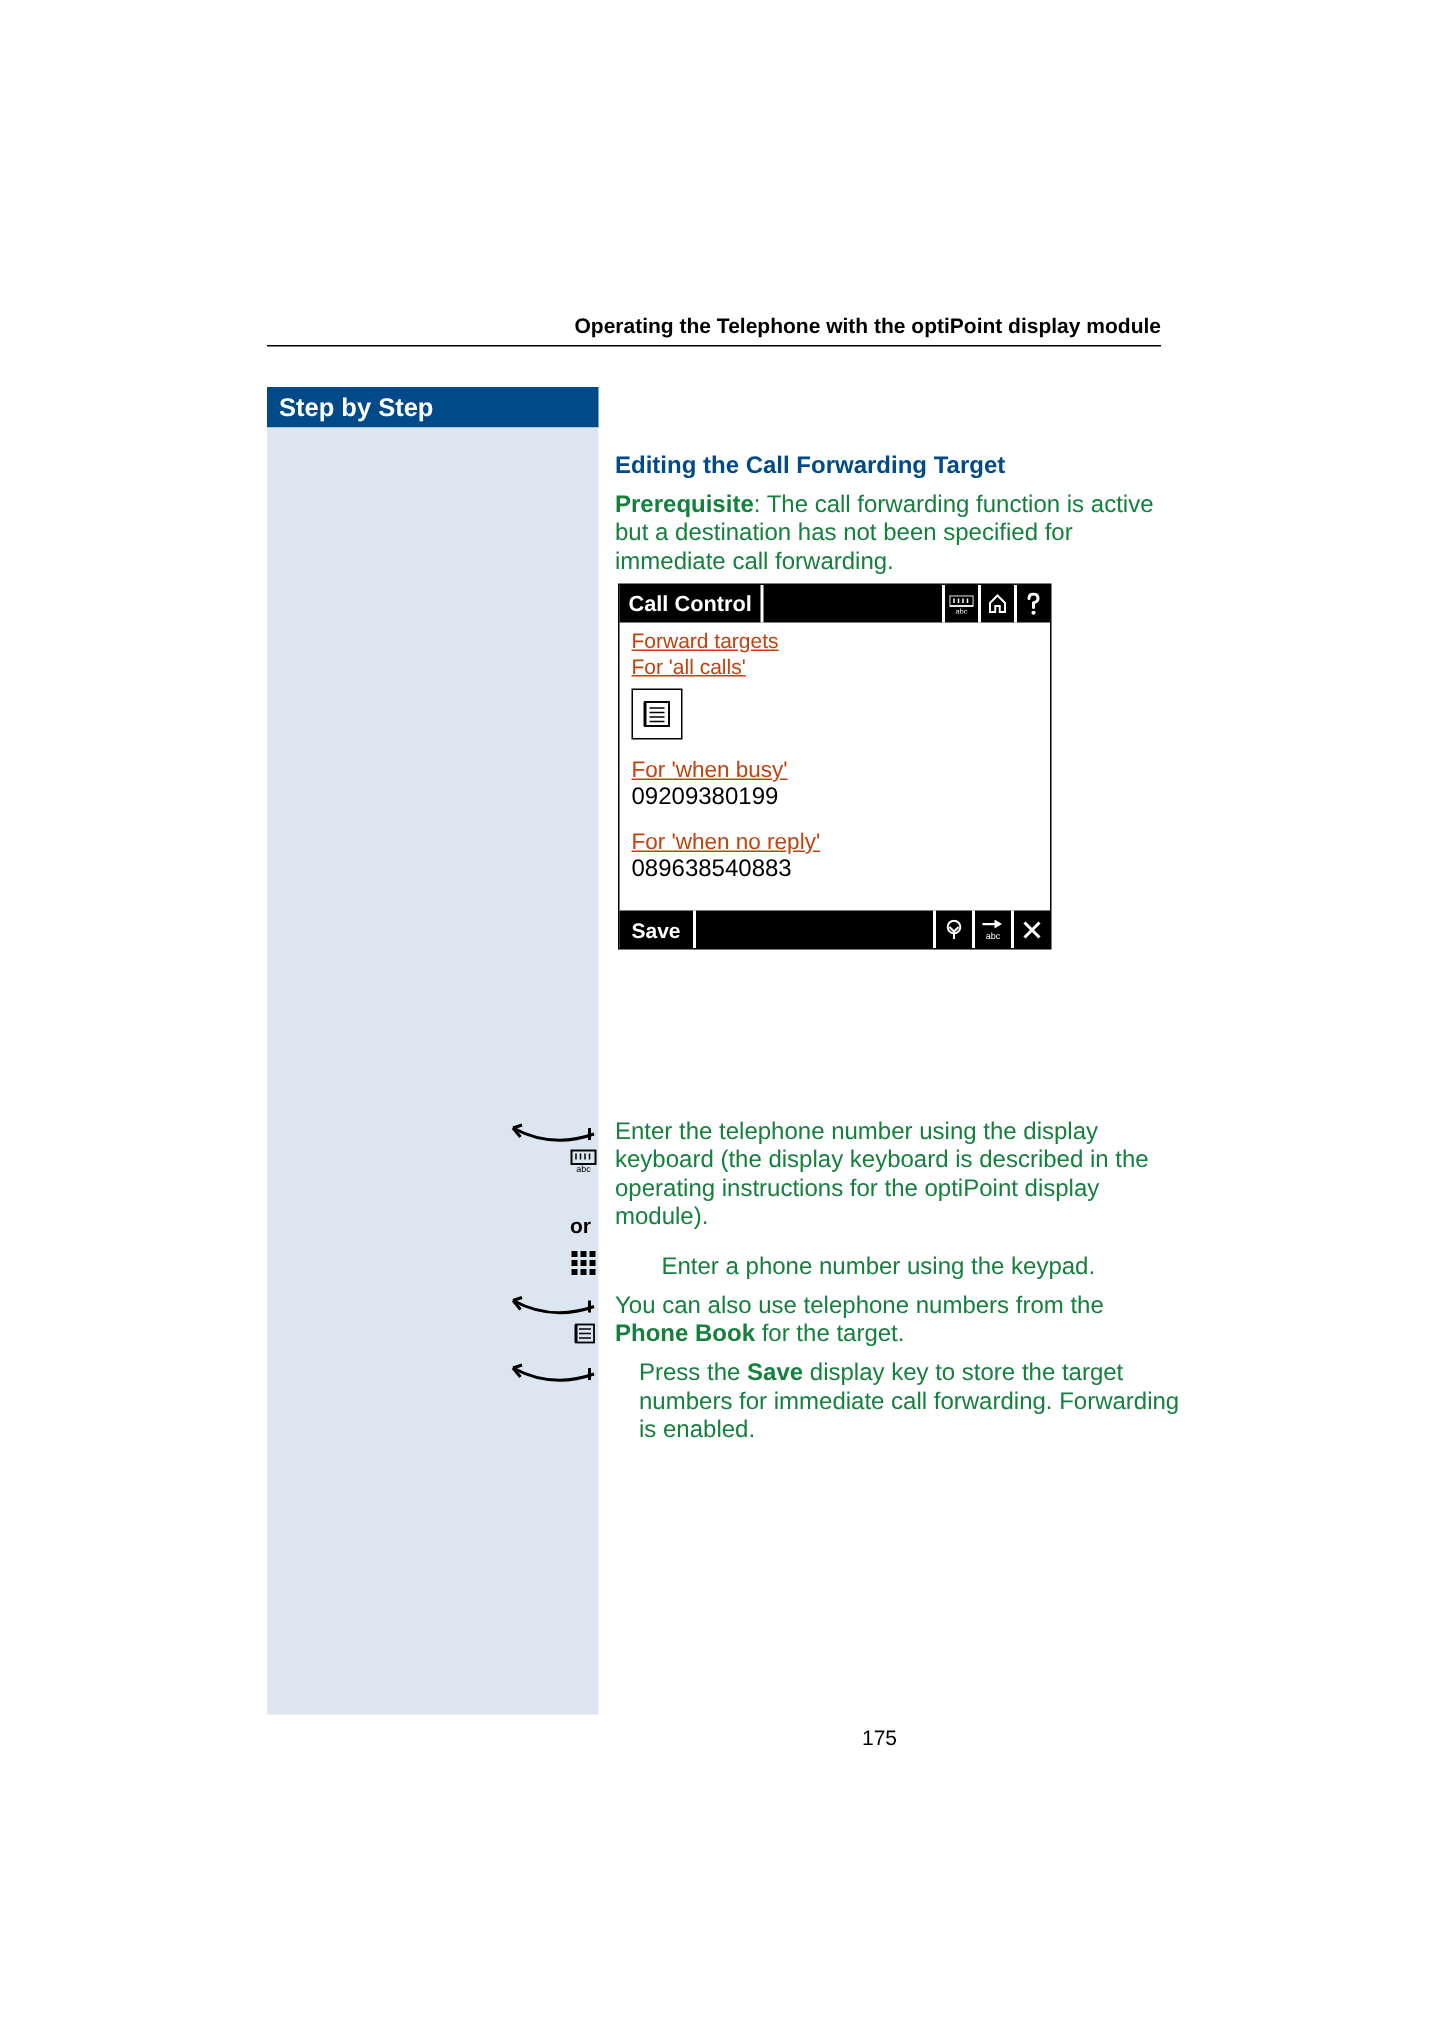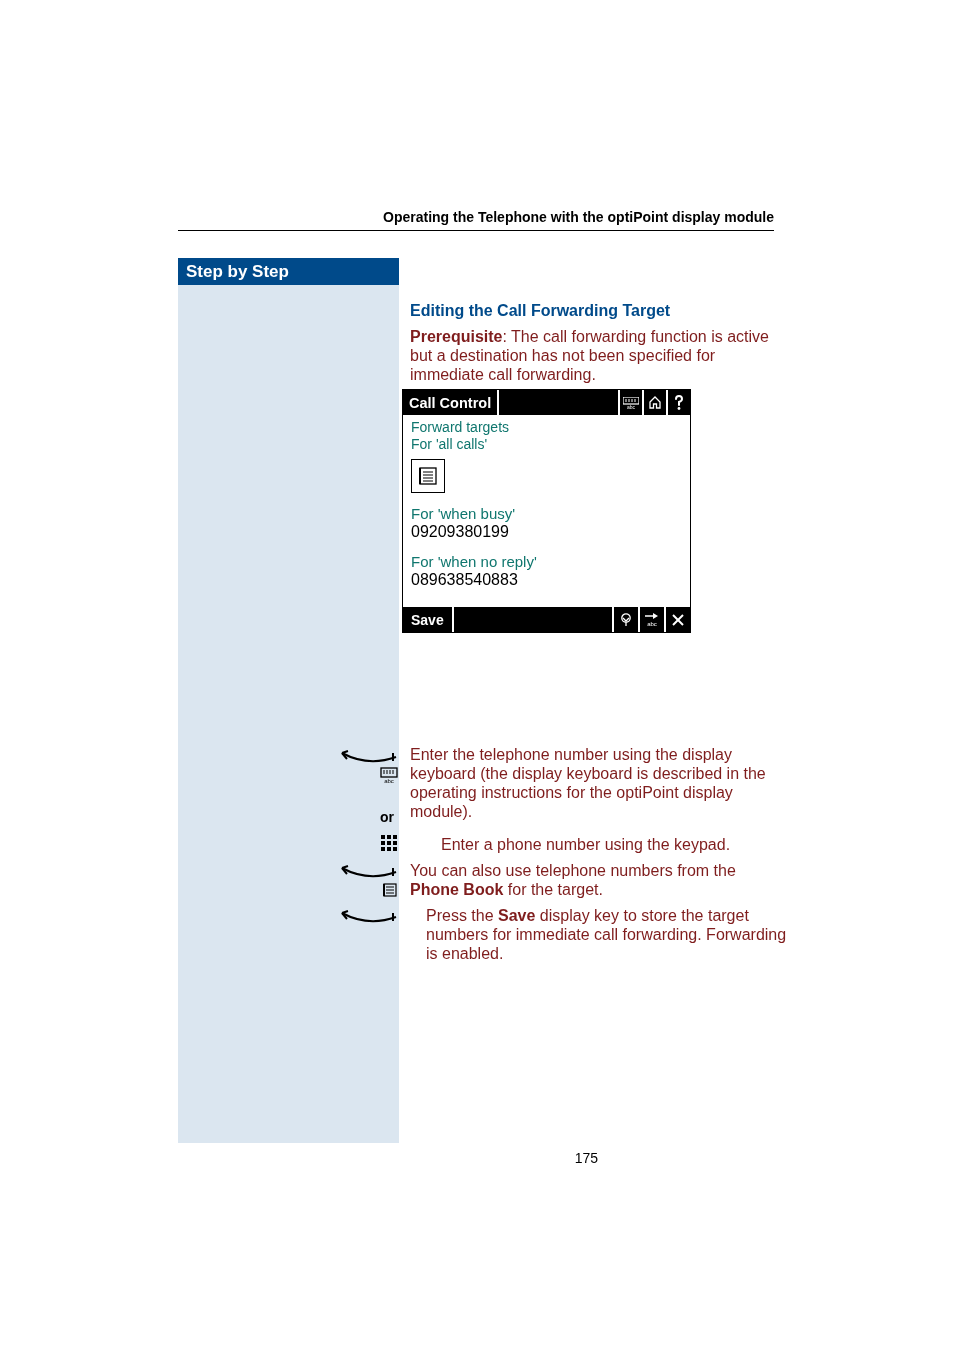--- a/index.html
+++ b/index.html
@@ -74,36 +74,36 @@
     font-weight: bold;
     font-size: 16px;
     color: #004a8a;
   }
   .body-text {
     position: absolute;
     left: 410px;
     width: 364px;
     font-size: 16px;
     line-height: 19px;
-    color: #7f1d1d;
+    color: #15803d;
   }
   .bold { font-weight: bold; }
   .margin-label {
     position: absolute;
     left: 178px;
     width: 216px;
     text-align: right;
     font-weight: bold;
     font-size: 14px;
     padding-left: 41px;
   }
   
   .panel {
     position: absolute;
-    left: 402px;
+    left: 412px;
     top: 389px;
     width: 289px;
     border: 1px solid #000;
   }
   .panel .bar {
     background: #000;
     color: #fff;
     display: flex;
     align-items: stretch;
     height: 25px;
@@ -122,21 +122,21 @@
     border-left: 2px solid #fff;
     display: flex;
     align-items: center;
     justify-content: center;
   }
   .panel .section {
     padding: 4px 8px 2px 8px;
     font-size: 14px;
     color: #333;
   }
-  .panel .label-line { color: #0f766e; margin-bottom: 1px; }
+  .panel .label-line { color: #c2410c; margin-bottom: 1px; text-decoration: underline; }
   .panel .value-line { color: #000; font-size: 16px; margin-bottom: 6px; }
   .panel .input-row {
     display: flex;
     align-items: center;
     padding: 4px 8px 8px 8px;
     gap: 8px;
   }
   .panel .input-box {
     border: 1.5px solid #000;
     height: 54px;

